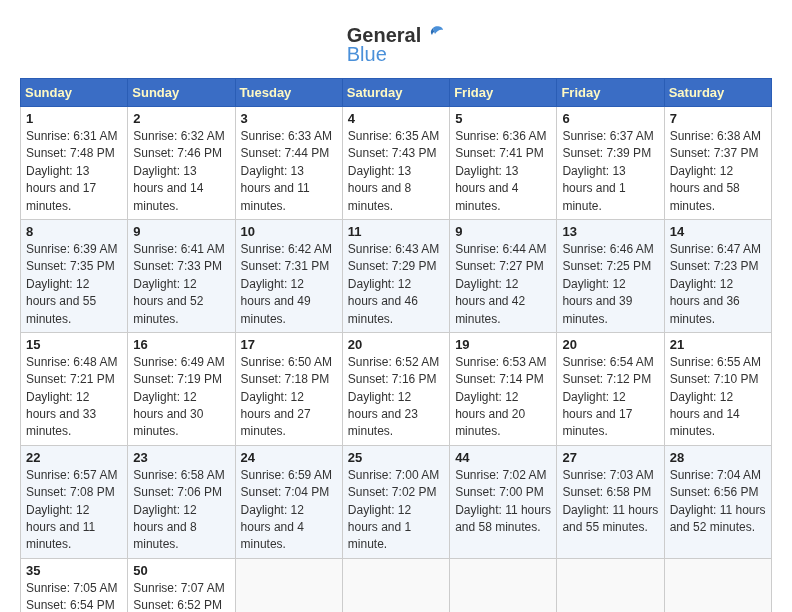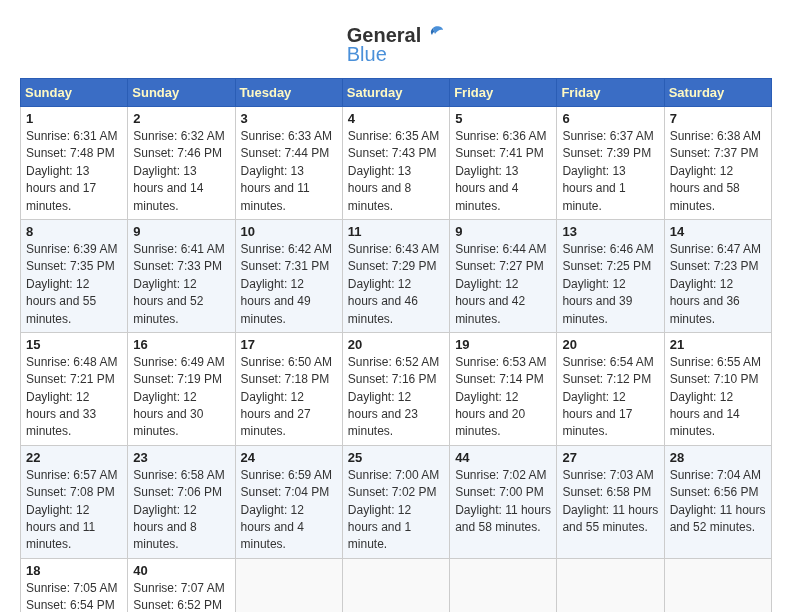--- a/index.html
+++ b/index.html
@@ -222,25 +222,25 @@
           <span class="day-num">27</span>
           <div class="day-info">Sunrise: 7:03 AM<br>Sunset: 6:58 PM<br>Daylight: 11 hours and 55 minutes.</div>
         </td>
         <td>
           <span class="day-num">28</span>
           <div class="day-info">Sunrise: 7:04 AM<br>Sunset: 6:56 PM<br>Daylight: 11 hours and 52 minutes.</div>
         </td>
       </tr>
       <tr>
         <td>
-          <span class="day-num">18</span>
+          <span class="day-num">35</span>
           <div class="day-info">Sunrise: 7:05 AM<br>Sunset: 6:54 PM<br>Daylight: 11 hours and 48 minutes.</div>
         </td>
         <td>
-          <span class="day-num">40</span>
+          <span class="day-num">50</span>
           <div class="day-info">Sunrise: 7:07 AM<br>Sunset: 6:52 PM<br>Daylight: 11 hours and 45 minutes.</div>
         </td>
         <td class="empty"></td>
         <td class="empty"></td>
         <td class="empty"></td>
         <td class="empty"></td>
         <td class="empty"></td>
       </tr>
     </tbody>
 </table>

